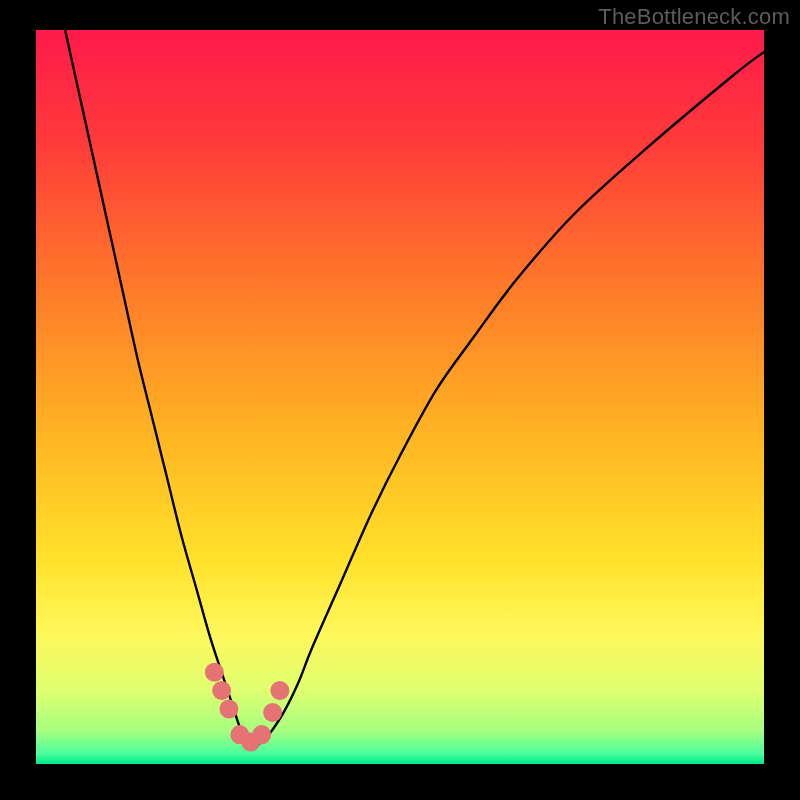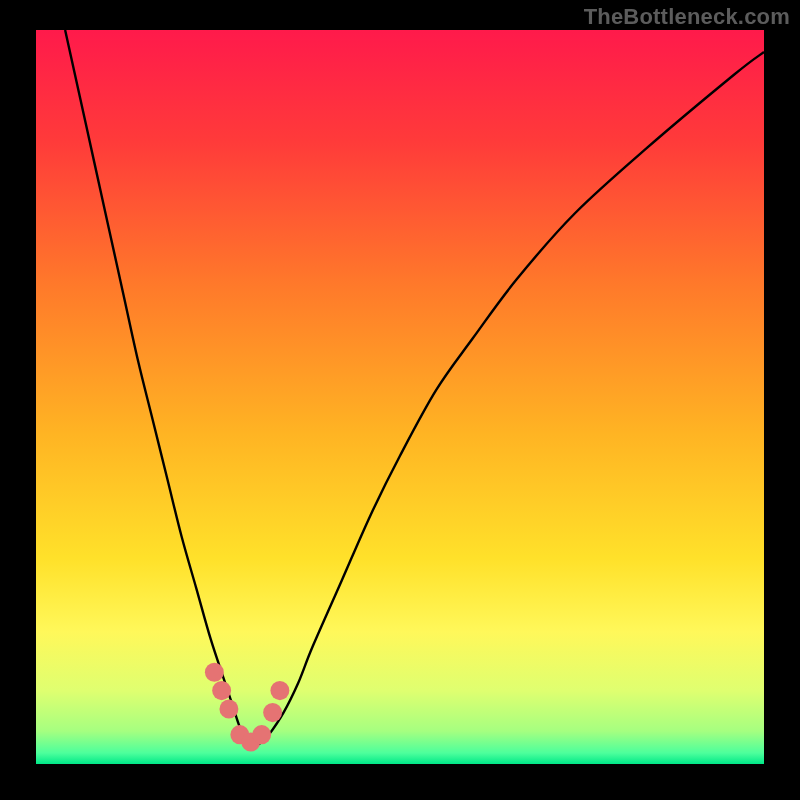--- a/index.html
+++ b/index.html
@@ -48,21 +48,21 @@
     width: 100%;
     height: 100%;
     display: block;
   }
   .watermark {
     position: absolute;
     top: 4px;
     right: 10px;
     color: #5c5c5c;
     font-size: 22px;
-    font-weight: 700;
+    font-weight: 400;
     letter-spacing: 0.2px;
   }
 </style>
 </head>
 <body>
 
 <div class="frame">
 
   <div class="plot-area">
 

